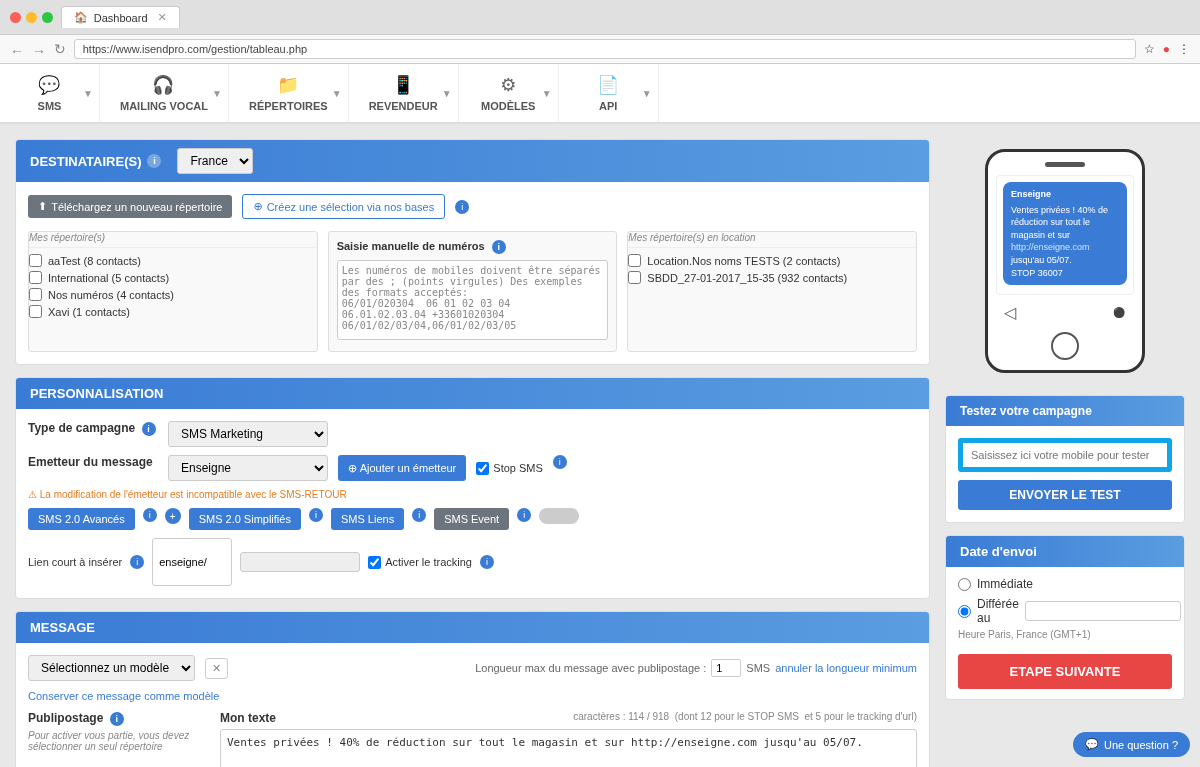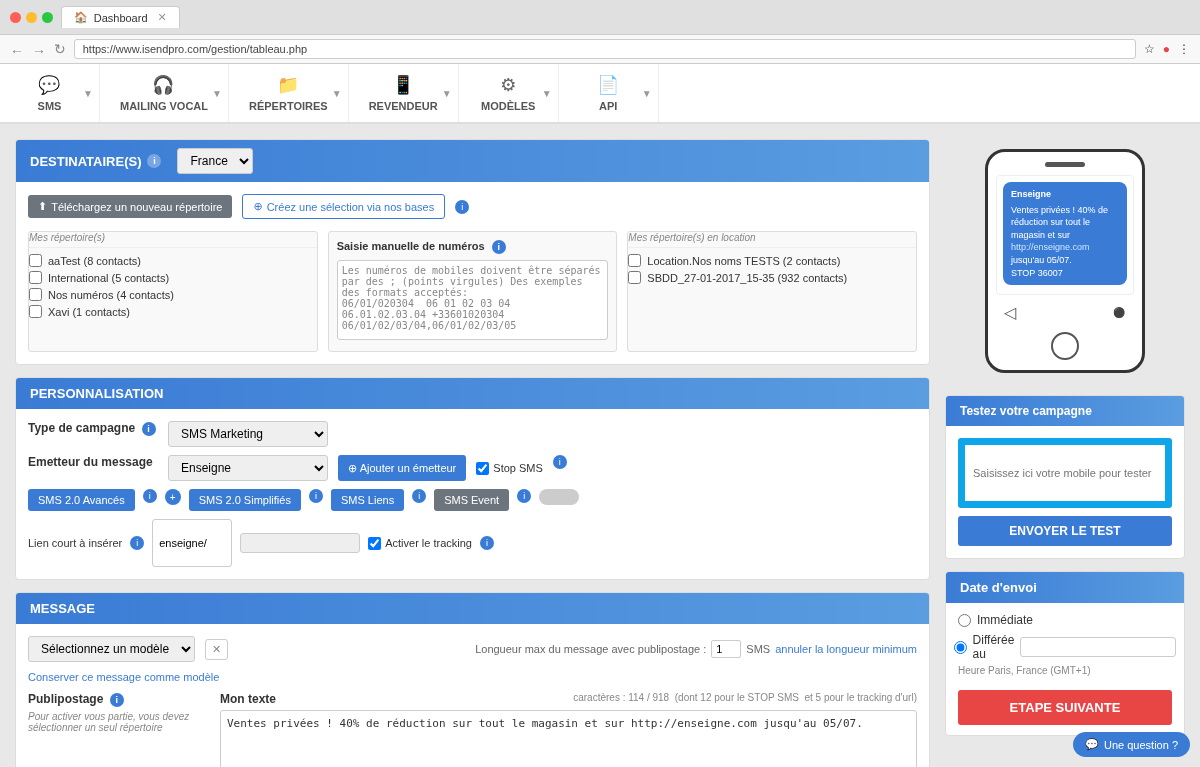--- a/index.html
+++ b/index.html
@@ -393,22 +393,22 @@
       border: 2px solid #555;
       border-radius: 50%;
       margin: 6px auto 0;
     }
     
     
     .test-section { background: #fff; }
     .test-section .section-header { font-size: 12px; }
     .test-input {
       width: 100%;
-      padding: 22px 8px;
-      border: 7px solid #0ea5e9;
+      padding: 6px 8px;
+      border: 5px solid #0ea5e9;
       border-radius: 3px;
       font-size: 11px;
       margin-bottom: 8px;
     }
     .btn-envoyer {
       width: 100%;
       background: #3a7bd5;
       color: #fff;
       border: none;
       padding: 8px;
@@ -427,21 +427,20 @@
       gap: 6px;
       margin-bottom: 6px;
       font-size: 12px;
     }
     .date-row {
       display: flex;
       align-items: center;
       gap: 6px;
       font-size: 12px;
       margin-bottom: 4px;
-      justify-content: center;
     }
     .date-input {
       padding: 3px 6px;
       border: 1px solid #ccc;
       border-radius: 3px;
       font-size: 11px;
     }
     .timezone-text { font-size: 10px; color: #888; margin-bottom: 8px; }
     .btn-etape {
       width: 100%;
@@ -672,20 +671,21 @@
             <span>⊕</span>
             <span>Ajouter un émetteur</span>
           </button>
           <label style="display:flex;align-items:center;gap:4px;font-size:11px;">
             <input type="checkbox" checked="" style="">
             <span>Stop SMS</span>
           </label>
           <span class="info-icon">i</span>
         </div>
 
+        <div class="warning-text">⚠ La modification de l'émetteur est incompatible avec le SMS-RETOUR</div>
 
         <div class="sms-buttons">
           <button class="btn-sms">
             <span>SMS 2.0 Avancés</span>
           </button>
           <span class="info-icon">i</span>
           <span class="small-icon">+</span>
           <button class="btn-sms">
             <span>SMS 2.0 Simplifiés</span>
           </button>

